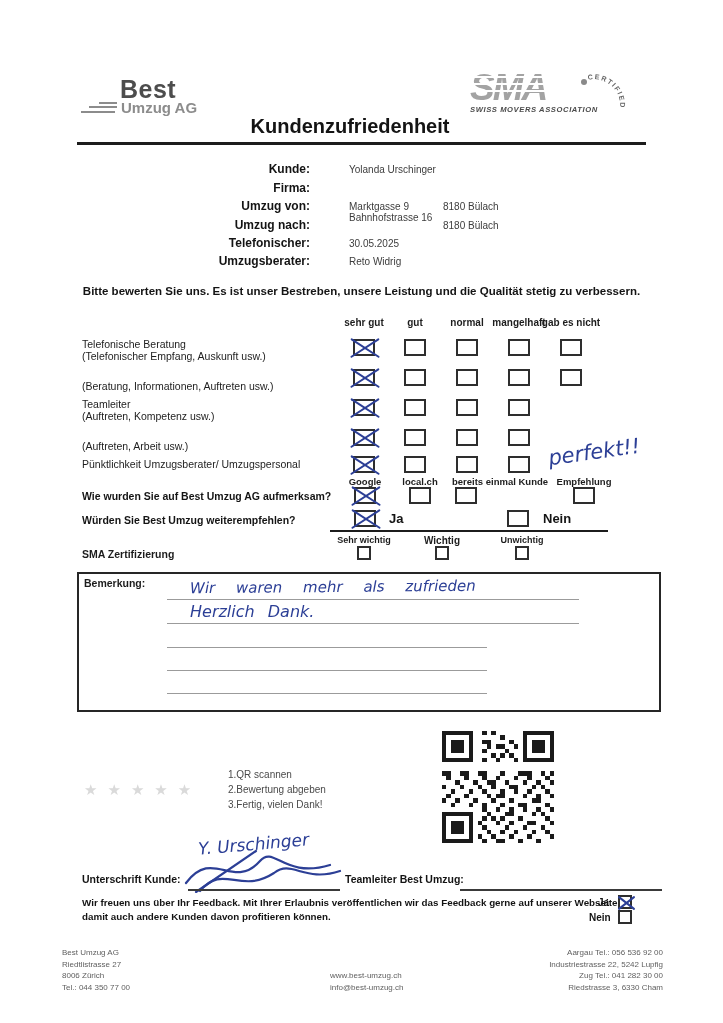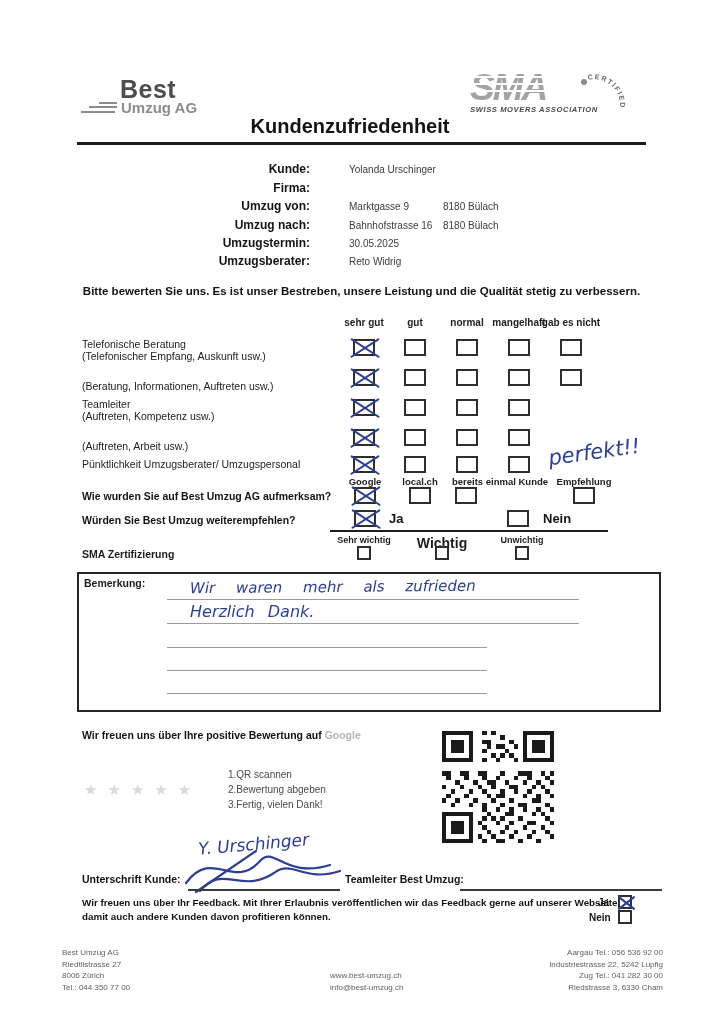--- a/index.html
+++ b/index.html
@@ -105,24 +105,24 @@
   <div class="fld-value" style="top:164px;">Yolanda Urschinger</div>
 
   <div class="fld-label" style="top:181px;">Firma:</div>
   <div class="fld-value" style="top:183px;"></div>
 
   <div class="fld-label" style="top:199px;">Umzug von:</div>
   <div class="fld-value" style="top:201px;">Marktgasse 9</div>
   <div class="fld-value2" style="top:201px;">8180 Bülach</div>
 
   <div class="fld-label" style="top:218px;">Umzug nach:</div>
-  <div class="fld-value" style="top:220px;">Bahnhofstrasse 16</div>
+  <div class="fld-value" style="top:212px;">Bahnhofstrasse 16</div>
   <div class="fld-value2" style="top:220px;">8180 Bülach</div>
 
-  <div class="fld-label" style="top:236px;">Umzugstermin:</div>
+  <div class="fld-label" style="top:236px;">Telefonischer:</div>
   <div class="fld-value" style="top:238px;">30.05.2025</div>
 
   <div class="fld-label" style="top:254px;">Umzugsberater:</div>
   <div class="fld-value" style="top:256px;">Reto Widrig</div>
 
   <div class="abs" id="intro">Bitte bewerten Sie uns. Es ist unser Bestreben, unsere Leistung und die Qualität stetig zu verbessern.</div>
 
   <div class="col-head" style="left:364px;top:317px;">sehr gut</div>
   <div class="col-head" style="left:415px;top:317px;">gut</div>
   <div class="col-head" style="left:467px;top:317px;">normal</div>
@@ -191,42 +191,38 @@
   <div class="q-bold" style="top:514px;">Würden Sie Best Umzug weiterempfehlen?</div>
   <div class="cb checked" style="left:354px;top:510px;">
       <span class="x"></span>
     </div>
   <div class="yn-label" style="left:389px;top:511px;">Ja</div>
   <div class="cb" style="left:507px;top:510px;"></div>
   <div class="yn-label" style="left:543px;top:511px;">Nein</div>
   <div class="hr" style="left:330px;top:530px;width:278px;height:2.2px;"></div>
 
   <div class="col-head" style="left:364px;top:535px;font-size:9px;">Sehr wichtig</div>
-  <div class="col-head" style="left:442px;top:535px;font-size:14px;">Wichtig</div>
+  <div class="col-head" style="left:442px;top:535px;font-size:10px;">Wichtig</div>
   <div class="col-head" style="left:522px;top:535px;font-size:9px;">Unwichtig</div>
 
   <div class="abs" style="left:82px;top:548px;font-size:10.5px;font-weight:600;">SMA Zertifizierung</div>
   <div class="cb sm" style="left:357px;top:546px;"></div>
   <div class="cb sm" style="left:435px;top:546px;"></div>
   <div class="cb sm" style="left:515px;top:546px;"></div>
 
   <div class="abs" id="remarks-box"></div>
   <div class="abs bold" style="left:84px;top:577px;font-size:10.5px;">Bemerkung:</div>
   <div class="rline" style="left:167px;top:599px;width:412px;"></div>
   <div class="rline" style="left:167px;top:623px;width:412px;"></div>
   <div class="rline" style="left:167px;top:647px;width:320px;"></div>
   <div class="rline" style="left:167px;top:670px;width:320px;"></div>
   <div class="rline" style="left:167px;top:693px;width:320px;"></div>
   <div class="abs handwriting" style="left:190px;top:578px;font-size:15px;word-spacing:16px;transform:rotate(-0.5deg);">Wir waren mehr als zufrieden</div>
   <div class="abs handwriting" style="left:190px;top:602px;font-size:16px;word-spacing:8px;">Herzlich Dank.</div>
 
-  <div class="abs" id="review-text">
-    <span>Wir freuen uns über Ihre positive Bewertung auf</span>
-    <span id="review-brand">Google</span>
-  </div>
   <div class="abs" id="stars">★★★★★</div>
   <div class="step" style="top:769px;">1.QR scannen</div>
   <div class="step" style="top:784px;">2.Bewertung abgeben</div>
   <div class="step" style="top:799px;">3.Fertig, vielen Dank!</div>
 
   <svg class="abs" style="left:442px;top:731px;" width="112" height="112" viewBox="0 0 25 25" shape-rendering="crispEdges">
     <rect x="0" y="0" width="25" height="25" fill="#ffffff"></rect>
     <g fill="#1a1a1a">
       <path fill-rule="evenodd" d="M0,0h7v7h-7z M1,1h5v5h-5z"></path>
         <rect x="2" y="2" width="3" height="3"></rect>

